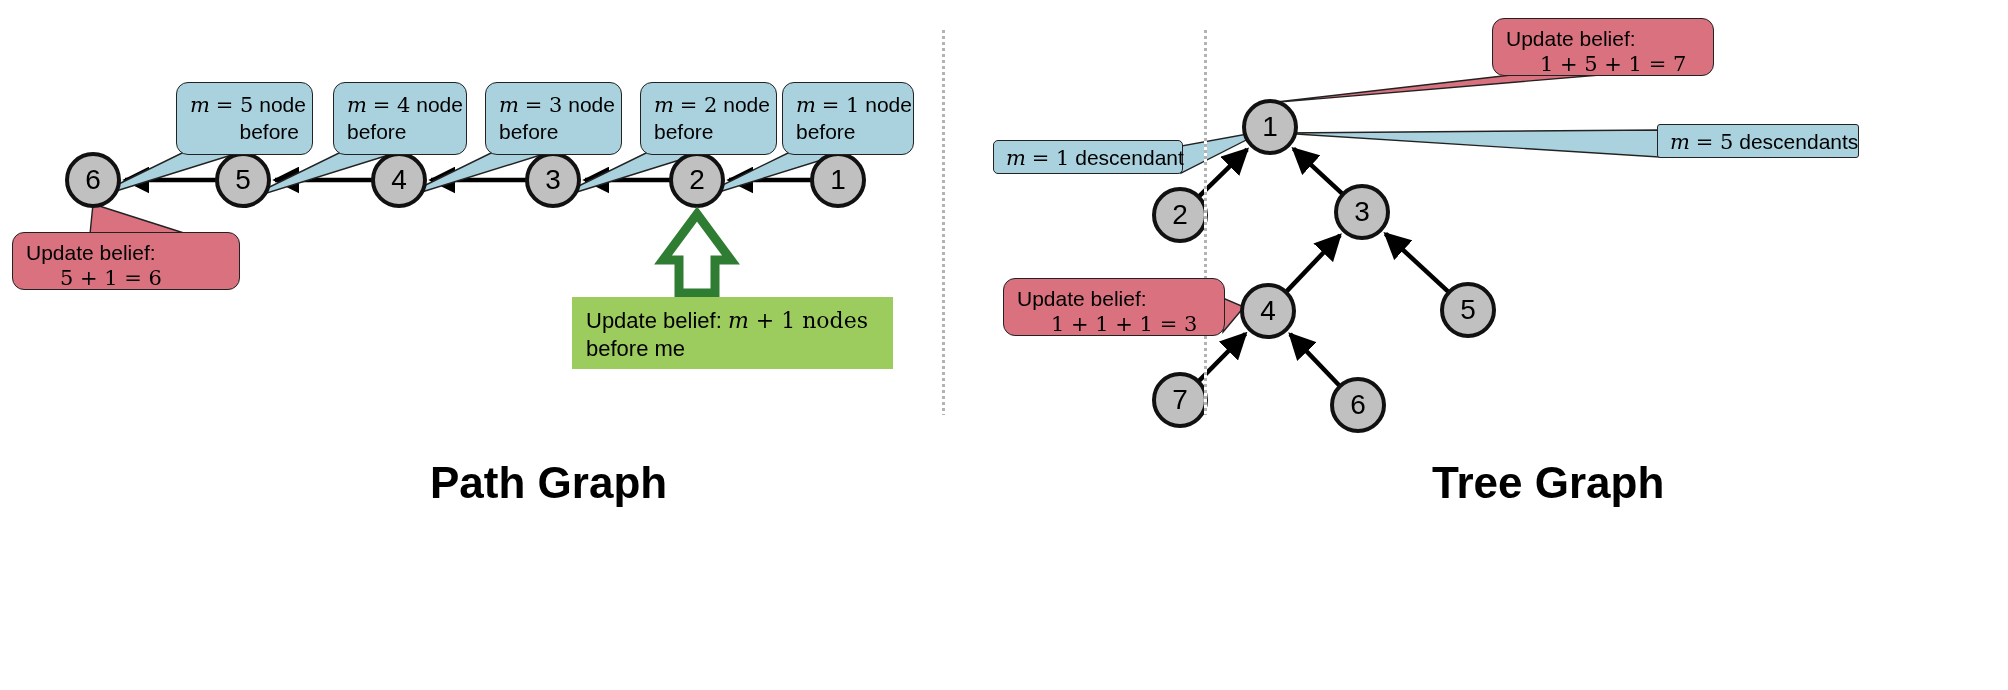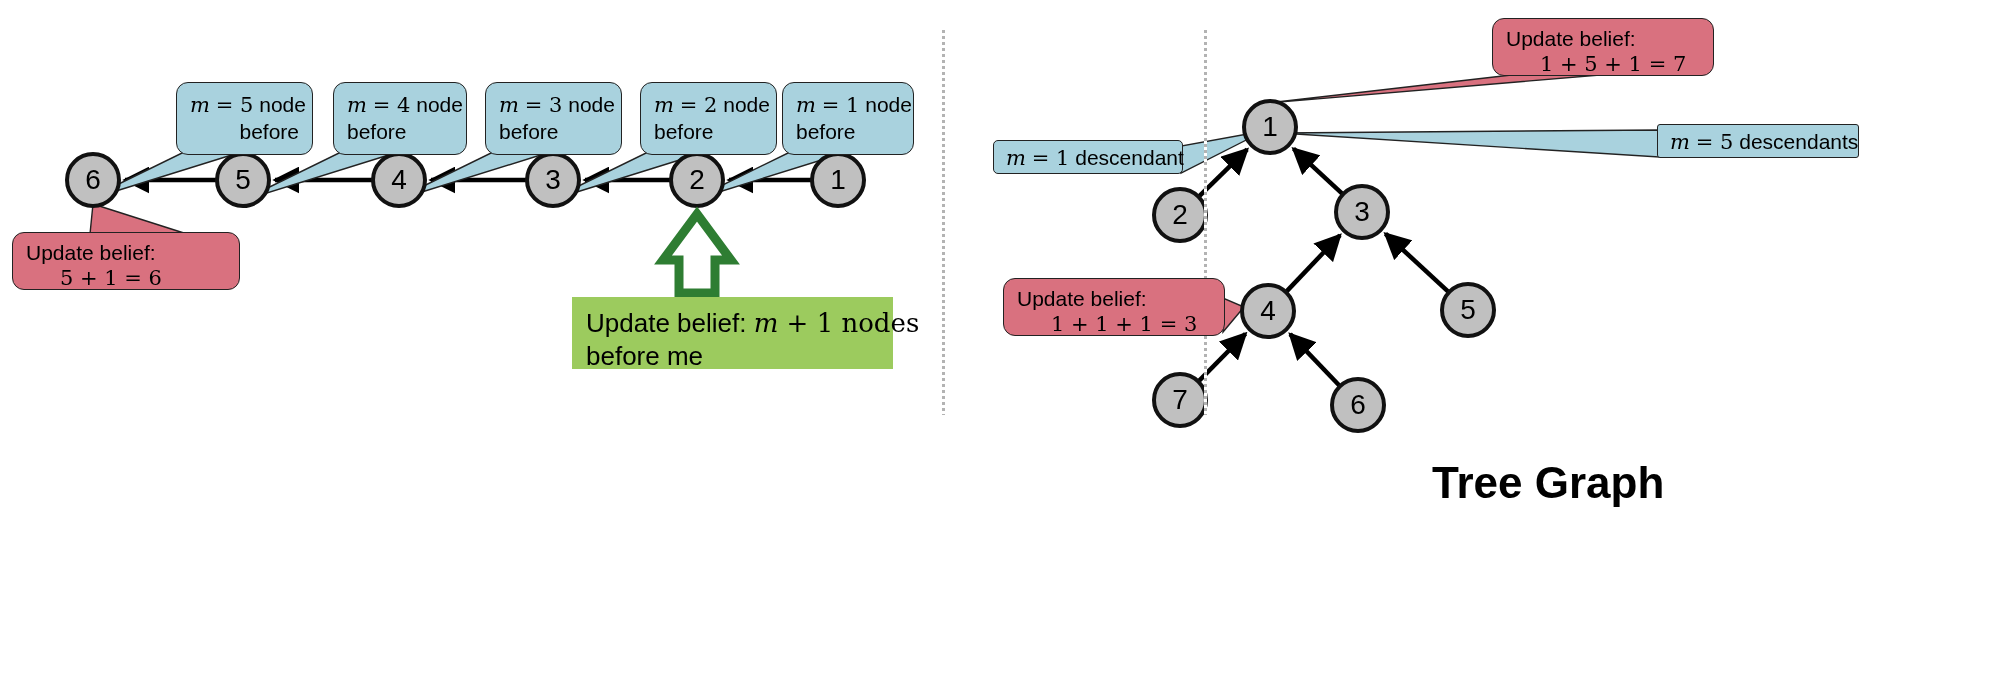--- a/index.html
+++ b/index.html
@@ -200,21 +200,21 @@
     </div>
   </div>
 
   <div class="callout red" style="left:12px;top:232px;width:228px;height:58px;">
     <div class="pad" style="font-size:21px;padding-top:7px;">
       <span class="t">Update belief:</span>
       <span class="t eq indent">5 + 1 = 6</span>
     </div>
   </div>
 
-  <div class="green-box" style="left:572px;top:297px;width:321px;height:72px;font-size:26px;">
+  <div class="green-box" style="left:572px;top:297px;width:321px;height:72px;font-size:22px;">
     <span class="t"><span>Update belief: </span><span class="mvar">m</span><span class="eq"> + 1 nodes</span></span>
     <span class="t">before me</span>
   </div>
 
   <div class="callout red" style="left:1492px;top:18px;width:222px;height:58px;">
     <div class="pad" style="font-size:21px;padding-top:7px;">
       <span class="t">Update belief:</span>
       <span class="t eq indent">1 + 5 + 1  = 7</span>
     </div>
   </div>
@@ -233,15 +233,16 @@
     </div>
   </div>
 
   <div class="callout blue" style="left:1657px;top:124px;width:202px;height:34px;border-radius:3px;">
     <div class="pad" style="font-size:21px;padding:4px 12px;">
       <span class="t"><span class="mvar">m</span>
       <span class="eq">= 5</span><span> descendants</span></span>
     </div>
   </div>
 
+  <div class="graph-title" style="left:430px;top:458px;font-size:44px;">Path Graph</div>
   <div class="graph-title" style="left:1432px;top:458px;font-size:44px;">Tree Graph</div>
 
 </div>
 
 </body></html>

